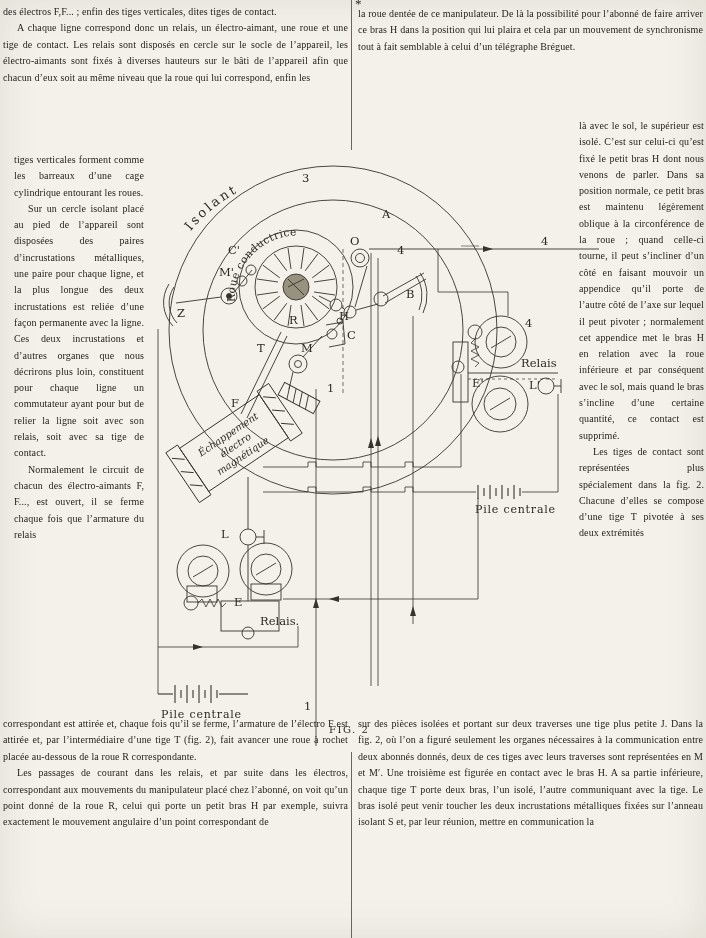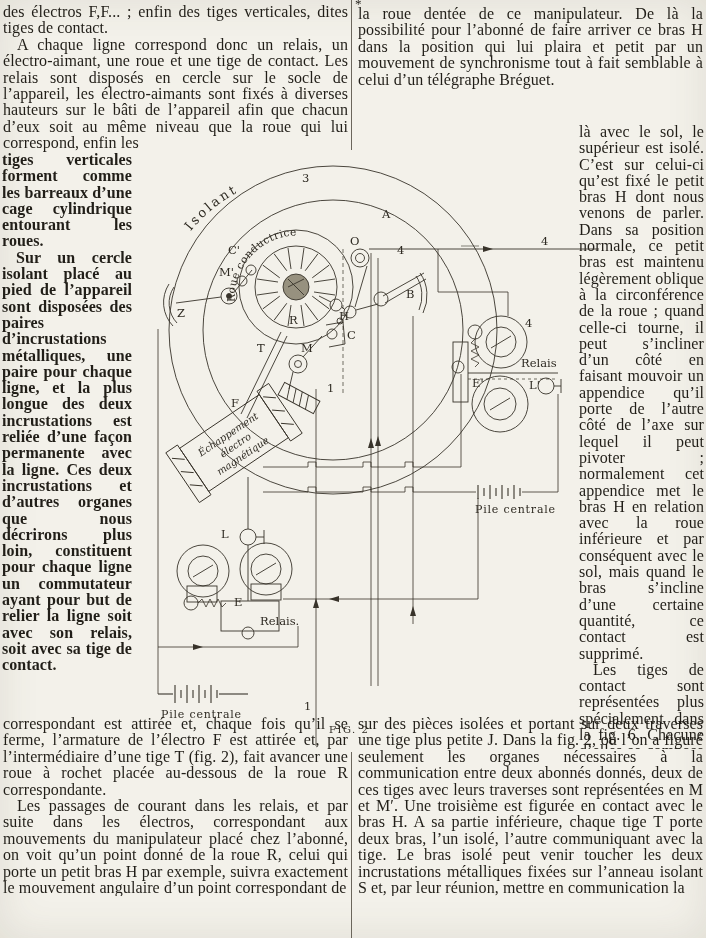--- a/index.html
+++ b/index.html
@@ -4,29 +4,29 @@
 <style>
   html,body{margin:0;padding:0;background:#d8d5cd;}
   .page{
     position:relative;width:706px;height:938px;margin:0 auto;
     background:#f3f1ea;
     color:#211e18;
     font-family:"Liberation Serif","DejaVu Serif",serif;
     overflow:hidden;
     box-shadow:inset 0 0 40px rgba(90,80,60,.12);
   }
-  .txt{position:absolute;font-size:16px;line-height:16.4px;text-align:justify;letter-spacing:.1px;}
+  .txt{position:absolute;font-size:10px;line-height:16.4px;text-align:justify;letter-spacing:.1px;}
   .txt p{margin:0;}
   .txt p.indent{text-indent:14px;}
   .narrow{line-height:16.3px;}
   .lt{left:3px;top:4px;width:345px;}
-  .ln{left:2px;top:152px;width:130px;height:603px;overflow:hidden;font-weight:bold;}
+  .ln{left:14px;top:152px;width:130px;height:603px;overflow:hidden;}
   .lb{left:3px;top:716px;width:345px;height:180px;overflow:hidden;}
   .rt{left:358px;top:6px;width:345px;}
-  .rn{left:579px;top:124px;width:125px;height:625px;overflow:hidden;}
+  .rn{left:579px;top:118px;width:125px;height:625px;overflow:hidden;}
   .rb{left:358px;top:716px;width:345px;height:180px;overflow:hidden;}
   .vrule{position:absolute;left:351px;width:1px;background:#6b665c;}
   .vrule-top{top:0;height:150px;}
   .vrule-bottom{top:752px;height:186px;}
   .star{position:absolute;left:355px;top:-4px;font-size:13px;}
   .fig{position:absolute;left:131px;top:146px;}
   .fig svg{display:block;}
   .fig text{fill:#2e2a22;stroke:none;font-family:"DejaVu Serif",serif;font-size:11px;}
   .fig .lbl{font-size:11.5px;}
   .fig .arcT{font-size:13px;letter-spacing:2.5px;}
@@ -45,34 +45,35 @@
   <div class="star">*</div>
 
   <div class="txt lt">
     <p>des électros F,F... ; enfin des tiges verticales, dites tiges de contact.</p>
     <p class="indent">A chaque ligne correspond donc un relais, un électro-aimant, une roue et une tige de contact. Les relais sont disposés en cercle sur le socle de l’appareil, les électro-aimants sont fixés à diverses hauteurs sur le bâti de l’appareil afin que chacun d’eux soit au même niveau que la roue qui lui correspond, enfin les</p>
   </div>
 
   <div class="txt narrow ln">
     <p>tiges verticales forment comme les barreaux d’une cage cylindrique entourant les roues.</p>
     <p class="indent">Sur un cercle isolant placé au pied de l’appareil sont disposées des paires d’incrustations métalliques, une paire pour chaque ligne, et la plus longue des deux incrustations est reliée d’une façon permanente avec la ligne. Ces deux incrustations et d’autres organes que nous décrirons plus loin, constituent pour chaque ligne un commutateur ayant pour but de relier la ligne soit avec son relais, soit avec sa tige de contact.</p>
+    <p class="indent">Normalement le circuit de chacun des électro-aimants F, F..., est ouvert, il se ferme chaque fois que l’armature du relais</p>
   </div>
 
   <div class="txt lb">
     <p>correspondant est attirée et, chaque fois qu’il se ferme, l’armature de l’électro F est attirée et, par l’intermédiaire d’une tige T (fig. 2), fait avancer une roue à rochet placée au-dessous de la roue R correspondante.</p>
     <p class="indent">Les passages de courant dans les relais, et par suite dans les électros, correspondant aux mouvements du manipulateur placé chez l’abonné, on voit qu’un point donné de la roue R, celui qui porte un petit bras H par exemple, suivra exactement le mouvement angulaire d’un point correspondant de</p>
   </div>
 
   <div class="txt rt">
-    <p>la roue dentée de ce manipulateur. De là la possibilité pour l’abonné de faire arriver ce bras H dans la position qui lui plaira et petit par un mouvement de synchronisme tout à fait semblable à celui d’un télégraphe Bréguet.</p>
+    <p>la roue dentée de ce manipulateur. De là la possibilité pour l’abonné de faire arriver ce bras H dans la position qui lui plaira et cela par un mouvement de synchronisme tout à fait semblable à celui d’un télégraphe Bréguet.</p>
   </div>
 
   <div class="txt narrow rn">
     <p>là avec le sol, le supérieur est isolé. C’est sur celui-ci qu’est fixé le petit bras H dont nous venons de parler. Dans sa position normale, ce petit bras est maintenu légèrement oblique à la circonférence de la roue ; quand celle-ci tourne, il peut s’incliner d’un côté en faisant mouvoir un appendice qu’il porte de l’autre côté de l’axe sur lequel il peut pivoter ; normalement cet appendice met le bras H en relation avec la roue inférieure et par conséquent avec le sol, mais quand le bras s’incline d’une certaine quantité, ce contact est supprimé.</p>
-    <p class="indent">Les tiges de contact sont représentées plus spécialement dans la fig. 6. Chacune d’elles se compose d’une tige T pivotée à ses deux extrémités</p>
+    <p class="indent">Les tiges de contact sont représentées plus spécialement dans la fig. 2. Chacune d’elles se compose d’une tige T pivotée à ses deux extrémités</p>
   </div>
 
   <div class="txt rb">
     <p>sur des pièces isolées et portant sur deux traverses une tige plus petite J. Dans la fig. 2, où l’on a figuré seulement les organes nécessaires à la communication entre deux abonnés donnés, deux de ces tiges avec leurs traverses sont représentées en M et M′. Une troisième est figurée en contact avec le bras H. A sa partie inférieure, chaque tige T porte deux bras, l’un isolé, l’autre communiquant avec la tige. Le bras isolé peut venir toucher les deux incrustations métalliques fixées sur l’anneau isolant S et, par leur réunion, mettre en communication la</p>
   </div>
 
   <div class="fig">
   <svg viewBox="0 0 472 612" width="472" height="612" xmlns="http://www.w3.org/2000/svg" fill="none" stroke="#38332a" stroke-width="0.9">
 
     <g>

